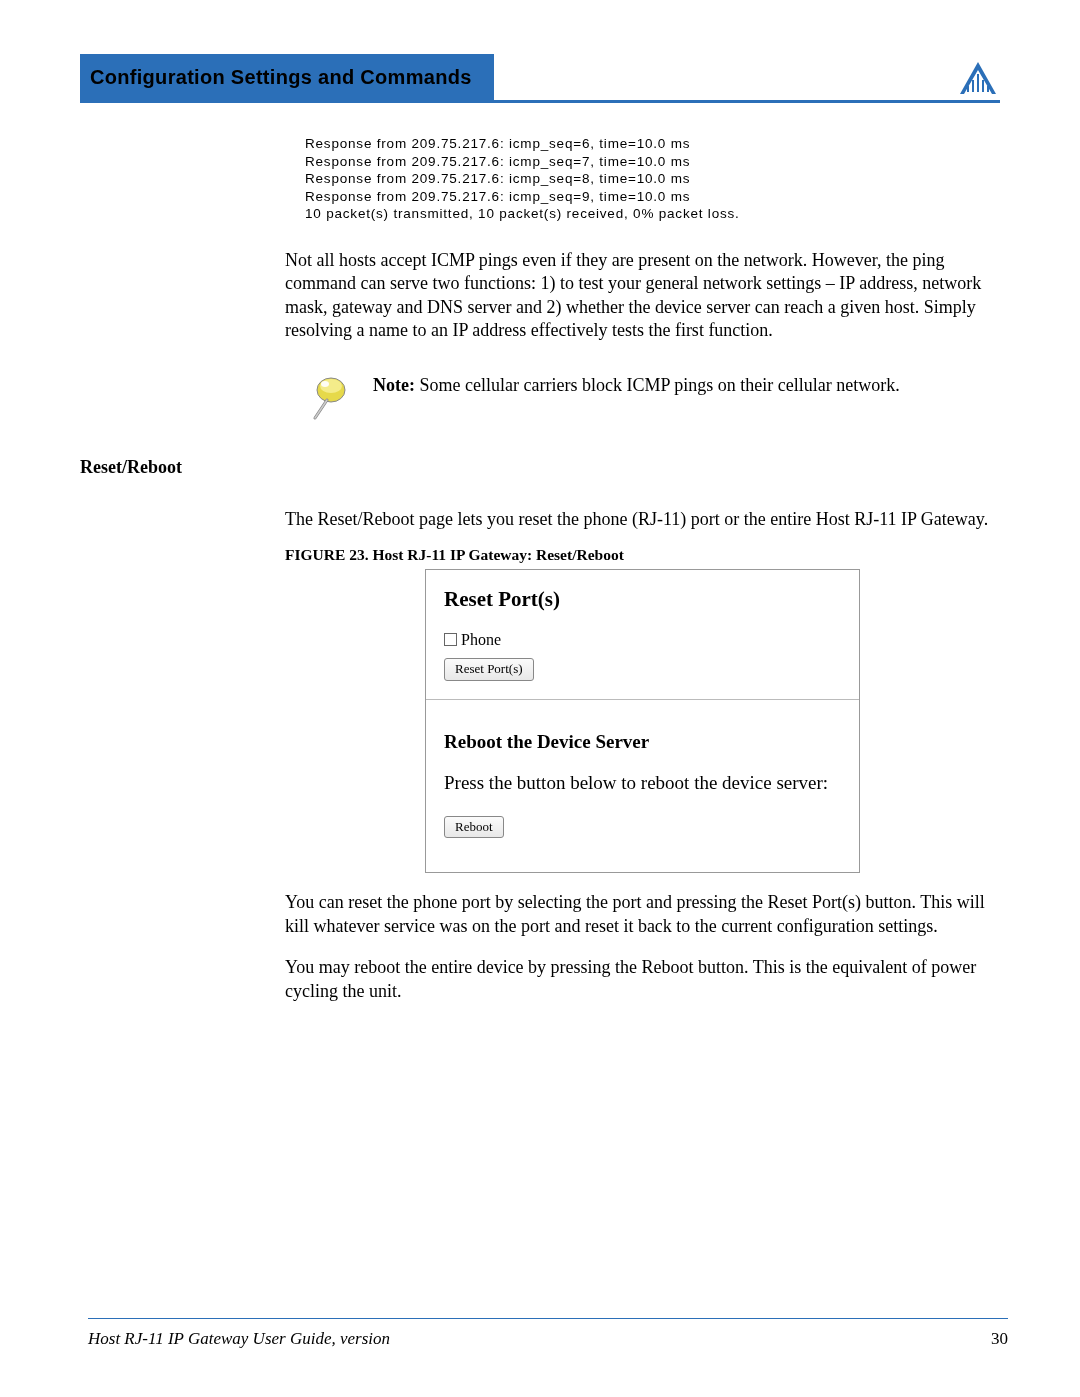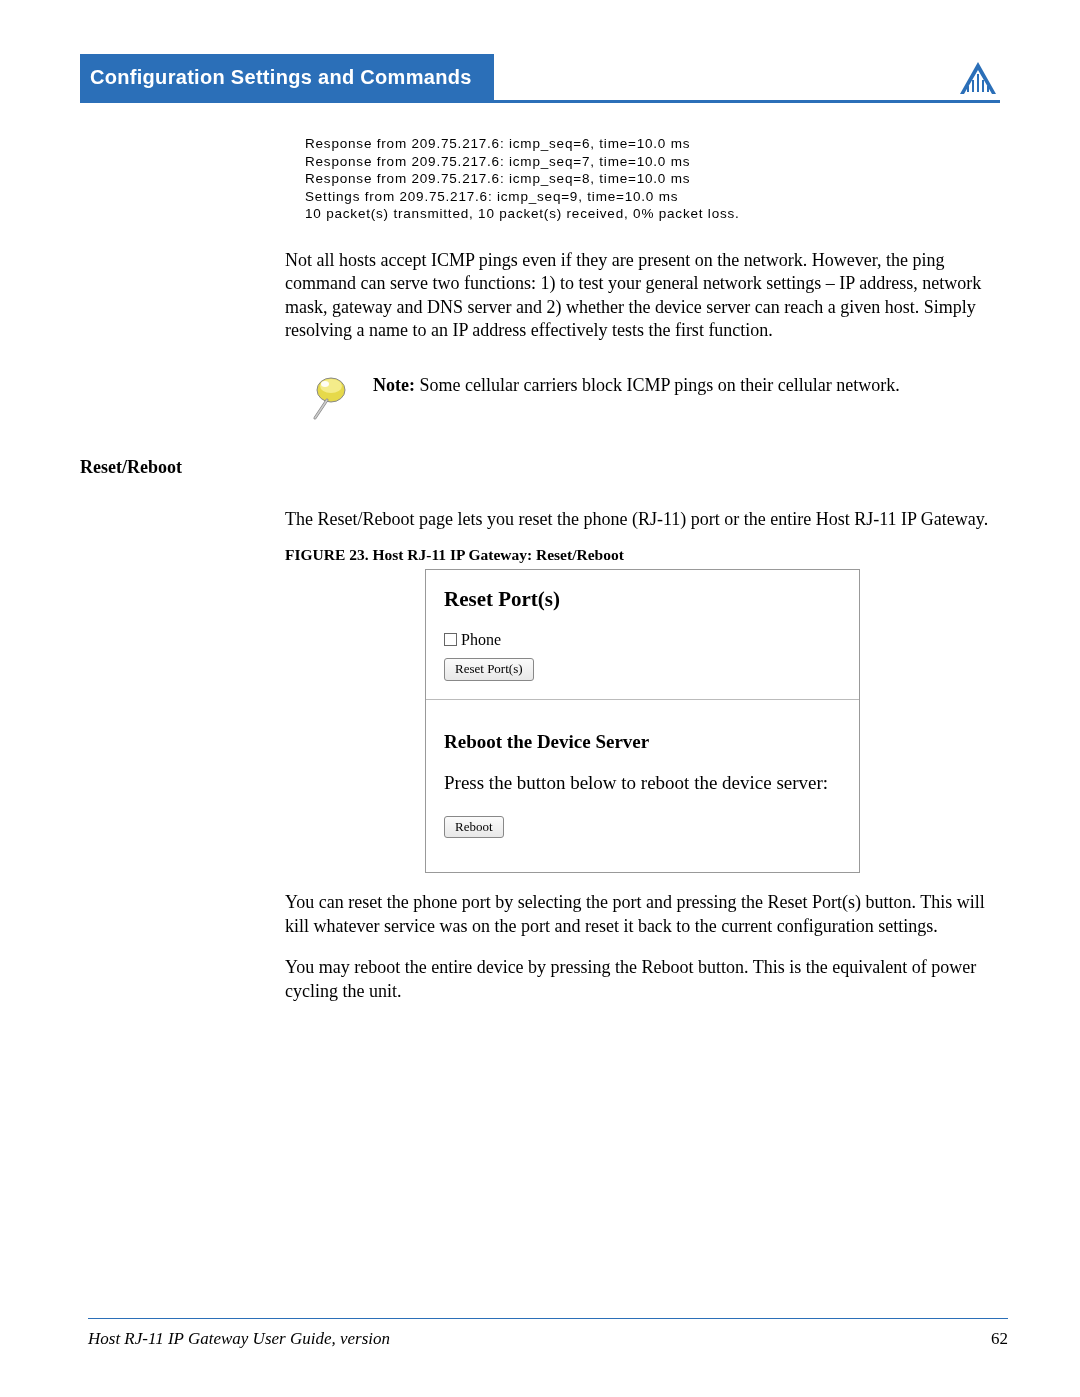--- a/index.html
+++ b/index.html
@@ -21,21 +21,21 @@
   .header-bar {
     height: 48px;
     border-bottom: 3px solid #2b6fb8;
     display: flex;
     align-items: center;
     justify-content: space-between;
     margin-bottom: 32px;
   }
   .header-title {
     background: #2b6fb8;
-    color: #ffffff;
+    color: #000000;
     font-family: Arial, Helvetica, sans-serif;
     font-weight: bold;
     font-size: 20px;
     padding: 12px 22px 12px 10px;
     letter-spacing: 0.3px;
   }
   .logo {
     width: 44px;
     height: 40px;
     display: flex;
@@ -159,21 +159,21 @@
         <line x1="12" y1="28" x2="12" y2="34" stroke="#2b6fb8" stroke-width="2"></line>
         <line x1="32" y1="28" x2="32" y2="34" stroke="#2b6fb8" stroke-width="2"></line>
       </svg>
     </div>
   </div>
 
   <div class="content">
     <div class="code-block"><span>Response from 209.75.217.6: icmp_seq=6, time=10.0 ms</span>
 <span>Response from 209.75.217.6: icmp_seq=7, time=10.0 ms</span>
 <span>Response from 209.75.217.6: icmp_seq=8, time=10.0 ms</span>
-<span>Settings from 209.75.217.6: icmp_seq=9, time=10.0 ms</span>
+<span>Response from 209.75.217.6: icmp_seq=9, time=10.0 ms</span>
 <span>10 packet(s) transmitted, 10 packet(s) received, 0% packet loss.</span></div>
 
     <p class="para">Not all hosts accept ICMP pings even if they are present on the network. However, the ping command can serve two functions: 1) to test your general network settings – IP address, network mask, gateway and DNS server and 2) whether the device server can reach a given host. Simply resolving a name to an IP address effectively tests the first function.</p>
 
     <div class="note-row">
       <div class="pin-icon">
         <svg viewBox="0 0 48 54">
           <ellipse cx="26" cy="18" rx="14" ry="12" fill="#e6d94a" stroke="#888" stroke-width="1"></ellipse>
           <ellipse cx="26" cy="14" rx="11" ry="7" fill="#f4ec8a"></ellipse>
           <ellipse cx="20" cy="12" rx="4" ry="3" fill="#fff" opacity="0.9"></ellipse>
@@ -203,14 +203,14 @@
       <span class="fig-button">Reboot</span>
     </div>
 
     <p class="para">You can reset the phone port by selecting the port and pressing the Reset Port(s) button. This will kill whatever service was on the port and reset it back to the current configuration settings.</p>
     <p class="para" style="margin-top:18px">You may reboot the entire device by pressing the Reboot button. This is the equivalent of power cycling the unit.</p>
   </div>
 </div>
 
 <div class="footer">
   <span class="footer-left">Host RJ-11 IP Gateway User Guide, version</span>
-  <span>62</span>
+  <span>30</span>
 </div>
 
 </body></html>

